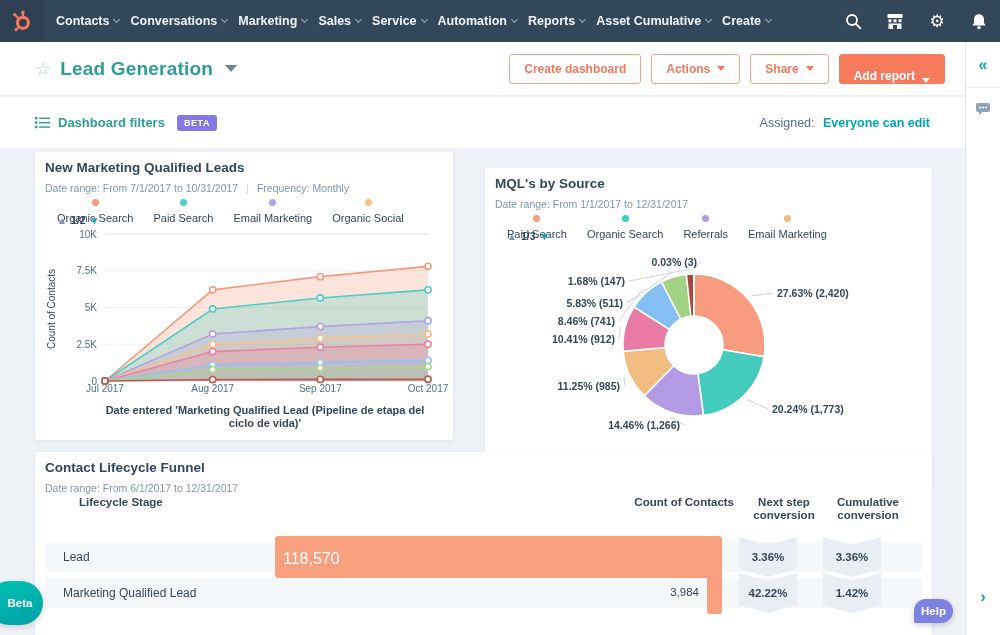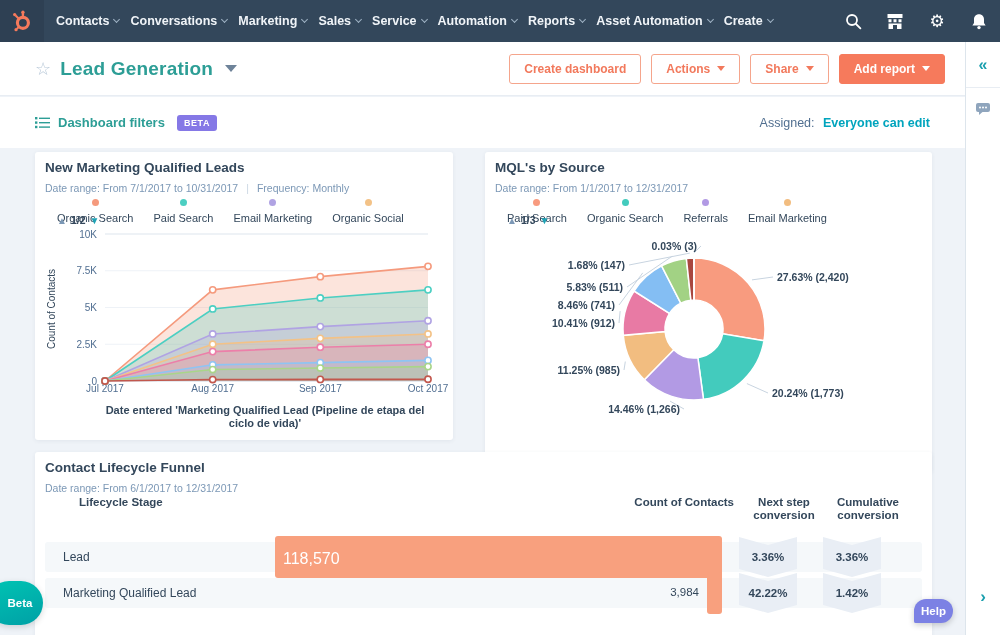--- a/index.html
+++ b/index.html
@@ -17,35 +17,35 @@
   .u-icon { font-family:"DejaVu Sans", sans-serif; color:#fff; font-size:17px; line-height:1; }
 
   
   .page-header { position:absolute; top:42px; left:0; width:965px; height:54px; background:#fff; display:flex; align-items:center; padding:0 20px 0 35px; border-bottom:1px solid #e8edf3; z-index:20; }
   .star-icon { color:#b9c9d9; font-size:18px; margin-right:9px; cursor:pointer; }
   .page-title { color:#2d9e96; font-size:19px; font-weight:700; letter-spacing:.2px; }
   .title-caret { width:0; height:0; border-left:6px solid transparent; border-right:6px solid transparent; border-top:7px solid #6e8399; margin-left:12px; cursor:pointer; }
   .header-btns { margin-left:auto; display:flex; gap:10px; }
   .btn { height:30px; padding:0 14px; border-radius:3px; font-size:12px; font-weight:700; display:flex; align-items:center; gap:7px; cursor:pointer; background:#fff; border:1px solid #f5a58c; color:#f2795c; font-family:"Liberation Sans",sans-serif; }
   .btn .caret { width:0; height:0; border-left:4px solid transparent; border-right:4px solid transparent; border-top:5px solid currentColor; }
-  .btn-primary { background:#f67a5c; border-color:#f67a5c; color:#fff; }
+  .btn-primary { background:#f67a5c; border-color:#f67a5c; color:#fff;align-items:flex-end; }
 
   
   .filters-row { position:absolute; top:97px; left:0; width:965px; height:51px; background:#fff; display:flex; align-items:center; padding:6px 35px; z-index:10; }
   .filters-left { display:flex; align-items:center; gap:8px; cursor:pointer; }
   .filters-label { color:#2d9e96; font-size:13px; font-weight:700; }
   .beta-badge { background:#8578e6; color:#fff; font-size:9px; font-weight:700; letter-spacing:.6px; border-radius:3px; padding:3px 7px; margin-left:4px; }
   .filters-right { margin-left:auto; font-size:12.5px; color:#516f90; }
   .filters-right a { color:#00a4bd; font-weight:700; text-decoration:none; cursor:pointer; margin-left:5px; }
 
   
   .content { position:absolute; top:148px; left:0; width:965px; height:487px; background:#eff3f8; overflow:hidden; }
   .card { position:absolute; background:#fff; border-radius:3px; box-shadow:0 1px 4px rgba(45,62,80,.07); }
   .card-area { left:35px; top:4px; width:418px; height:288px; }
-  .card-pie  { left:485px; top:4px; width:447px; height:320px; }
+  .card-pie  { left:485px; top:20px; width:447px; height:320px; }
   .card-funnel { left:35px; top:304px; width:897px; height:240px; }
 
   .c-title { position:absolute; left:10px; top:8px; font-size:13.5px; font-weight:700; color:#33475b; }
   .c-sub { position:absolute; left:10px; top:30px; font-size:10.5px; color:#7c98b6; display:flex; gap:8px; align-items:center; }
   .c-sub .sep { color:#cbd6e2; }
   .legend { position:absolute; left:22px; top:47px; display:flex; gap:20px; }
   .legend-item { display:flex; align-items:center; gap:6px; font-size:11px; color:#33475b; cursor:pointer;flex-direction:column; }
   .legend-dot { width:7px; height:7px; border-radius:50%; }
   .pager { position:absolute; left:22px; top:62px; display:flex; align-items:center; gap:4px; font-size:10.5px; color:#33475b; font-weight:700; }
   .pager .up { color:#7c98b6; font-size:10px; cursor:pointer; }
@@ -118,21 +118,21 @@
       </div>
       <div class="nav-item">
         <span>Automation</span>
         <span class="chev"></span>
       </div>
       <div class="nav-item">
         <span>Reports</span>
         <span class="chev"></span>
       </div>
       <div class="nav-item">
-        <span>Asset Automation</span>
+        <span>Asset Cumulative</span>
         <span class="chev"></span>
       </div>
       <div class="nav-item">
         <span>Create</span>
         <span class="chev"></span>
       </div>
     </div>
   <div class="nav-right">
     <div class="nav-icon">
       <svg width="17" height="17" viewBox="0 0 17 17">

